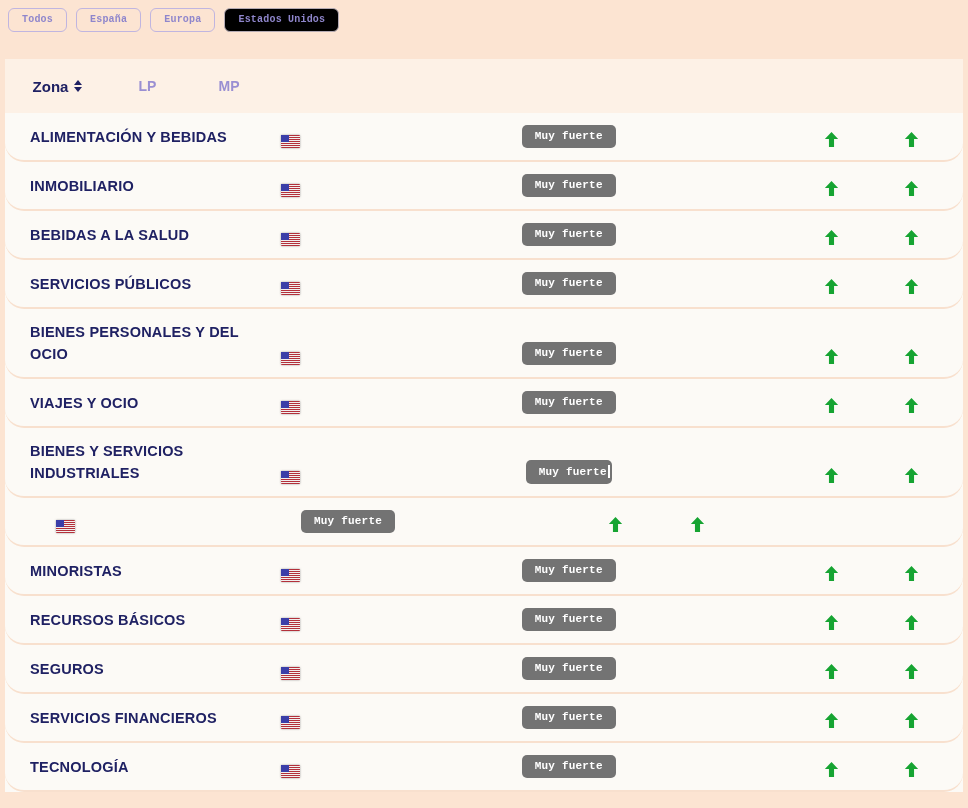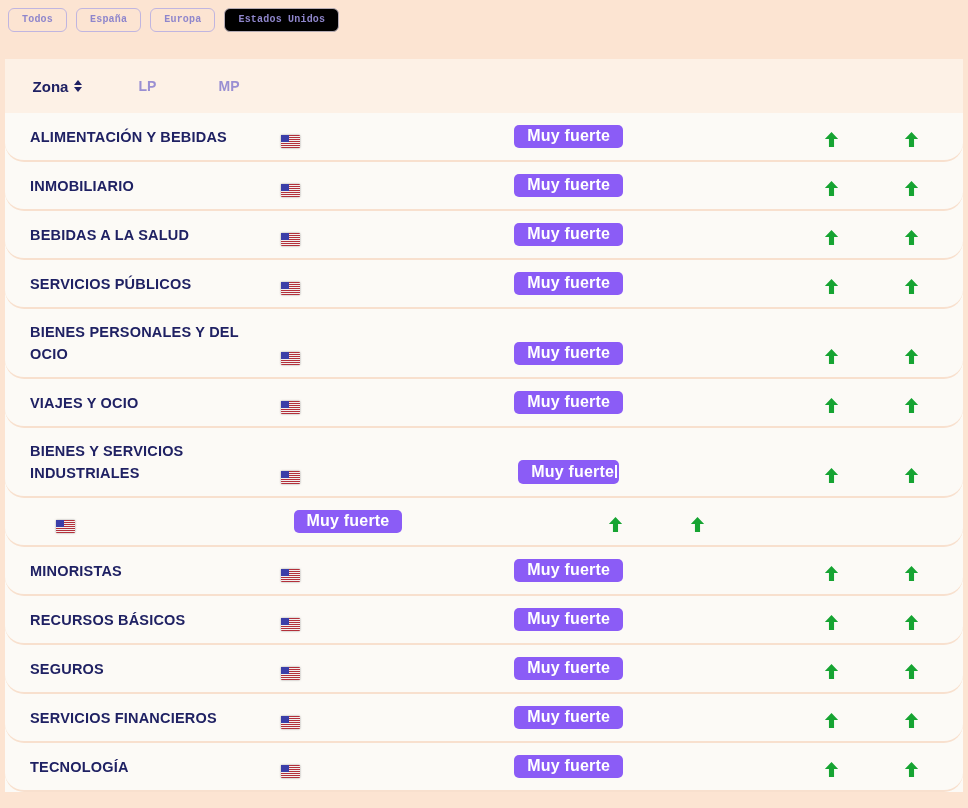--- a/index.html
+++ b/index.html
@@ -58,24 +58,24 @@
     background: repeating-linear-gradient(180deg, #b3303a 0 1px, #f2efee 1px 2px);
     box-shadow: 0 0 2px rgba(60,60,60,.55);
     border-radius: 1px;
   }
   .flag-us::before {
     content: ""; position: absolute; top: 0; left: 0;
     width: 8px; height: 7px; background: #3b3ea8;
   }
   
   .badge {
-    background: #8b5cf6; color: #ffffff; font-size: 16px; font-weight: 700;
+    background: #737373; color: #ffffff; font-size: 11px; font-weight: 700;
     border-radius: 5px; padding: 5px 13px 6px 13px; line-height: 12px;
     display: inline-flex; align-items: center; letter-spacing: .2px;
-    font-family: Liberation Sans, sans-serif;
+    font-family: Liberation Mono, monospace;
   }
   .badge .caret {
     display: none; width: 2px; height: 13px; background: #ffffff; margin-left: 1px;
   }
   .badge.with-caret { padding-right: 2px; }
   .badge.with-caret .caret { display: inline-block; }
   
   .arrow-up svg { display: block; }
 </style>
 </head>

